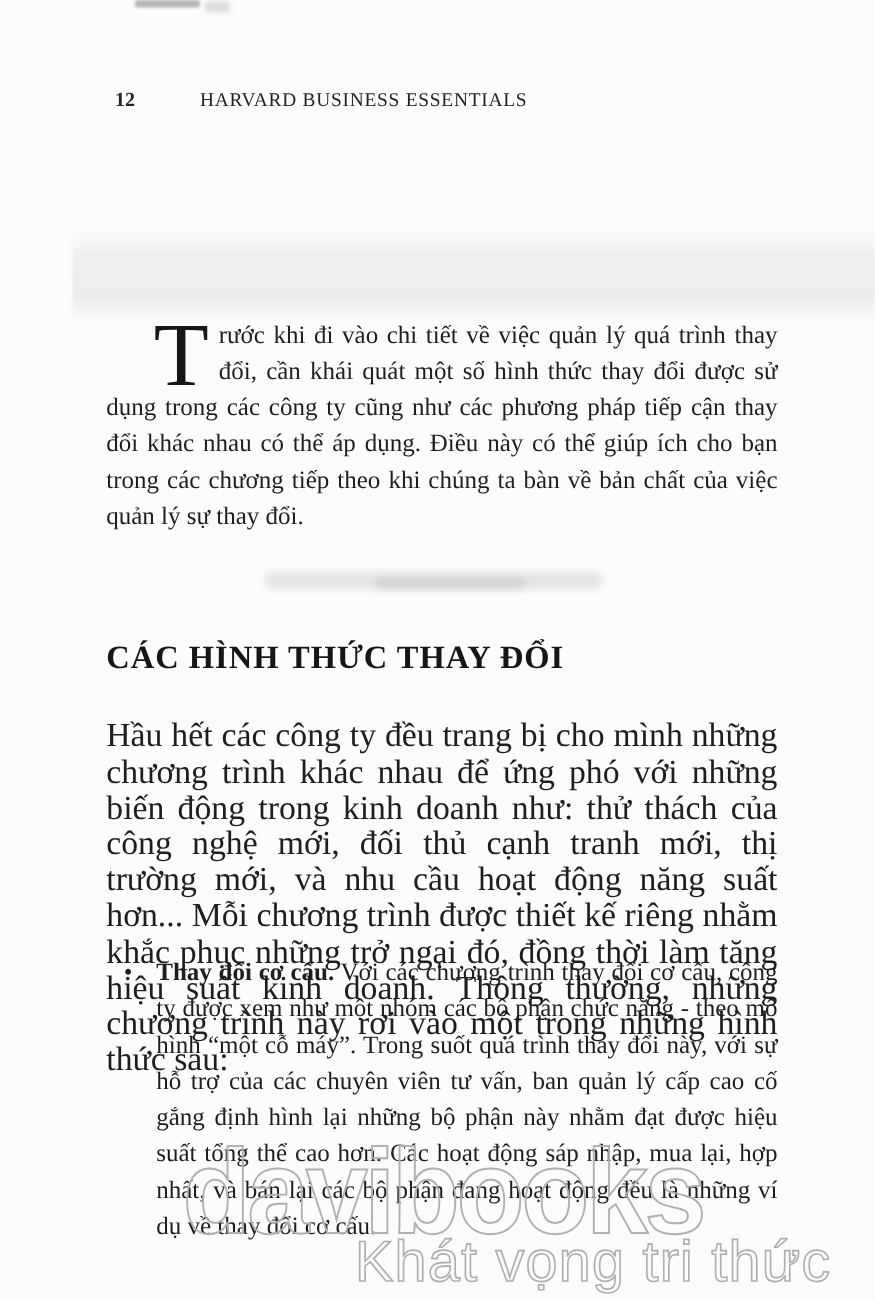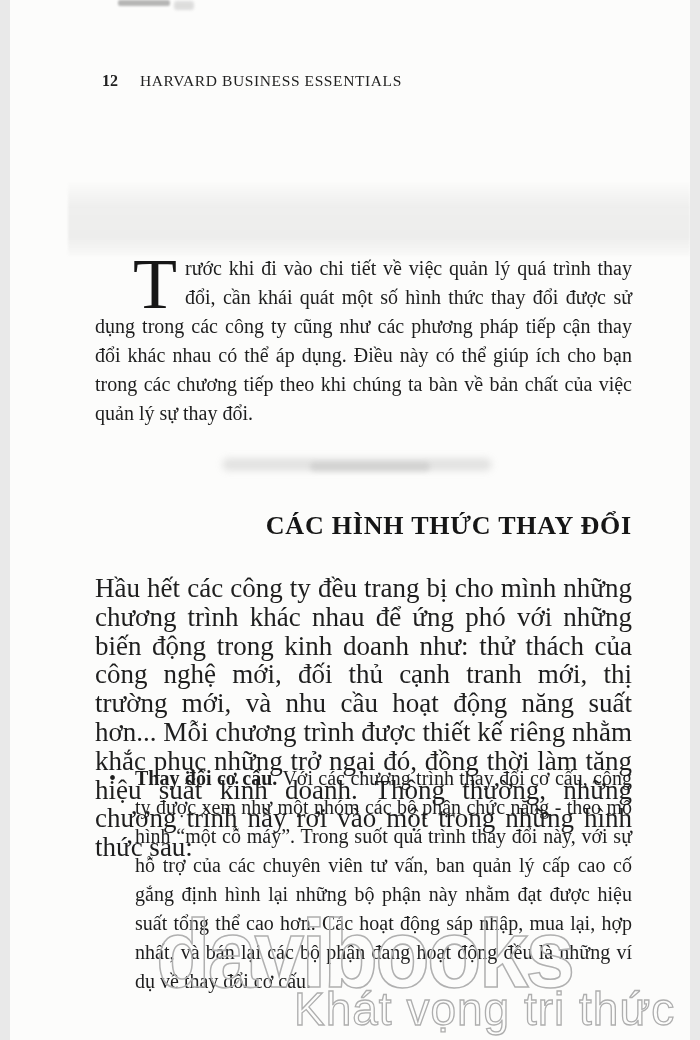--- a/index.html
+++ b/index.html
@@ -1,25 +1,24 @@
 <!DOCTYPE html>
 <html lang="vi"><head>
 <meta charset="utf-8">
 <style>
   html, body { margin: 0; padding: 0; background: #e9e9e9; }
   .page {
     position: relative;
-    width: 644px;
+    width: 700px;
     height: 1040px;
     margin: 0 auto;
     background: #fcfcfb;
     overflow: hidden;
     font-family: "Liberation Serif", "DejaVu Serif", serif;
     color: #1e1e1e;
-    padding-left: 36px;
   }
 
   
   .top-smudge {
     position: absolute; top: 0; left: 108px; width: 52px; height: 6px;
     background: #7d7d7d; opacity: .55; filter: blur(1.2px); border-radius: 2px;
   }
   .top-smudge2 {
     position: absolute; top: 1px; left: 164px; width: 20px; height: 9px;
     background: #c9c9c9; opacity: .6; filter: blur(1.5px); border-radius: 3px;
@@ -46,38 +45,38 @@
     filter: blur(2.5px);
   }
 
   
   .running-header {
     position: absolute; top: 72px; left: 92px; right: 60px;
     display: flex; align-items: baseline;
     font-size: 15px; color: #222;
   }
   .page-number { font-weight: bold; font-size: 16px; }
-  .header-title { margin-left: 22px; letter-spacing: 0.6px; font-size: 15.5px; }
+  .header-title { margin-left: 52px; letter-spacing: 0.6px; font-size: 15.5px; }
 
   
   .body-col { position: absolute; left: 85px; width: 537px; }
 
   .intro { top: 254px; text-align: justify; font-size: 20px; line-height: 29px; }
   .drop-cap {
     float: left;
     font-size: 72px;
     line-height: 56px;
     padding: 2px 8px 0 0;
     margin-left: 38px;
     color: #161616;
   }
 
   .section-heading {
     position: absolute; top: 511px; left: 85px; width: 537px;
-    text-align: right;
+    text-align: left;
     font-size: 26px; font-weight: bold; letter-spacing: 0.8px;
     color: #161616;
     white-space: nowrap;
   }
 
   .forms-paragraph { top: 574px; text-align: justify; font-size: 27px; line-height: 28.8px; }
 
   .bullet-item { top: 764px; display: flex; }
   .bullet-marker {
     width: 40px; flex: 0 0 40px;

